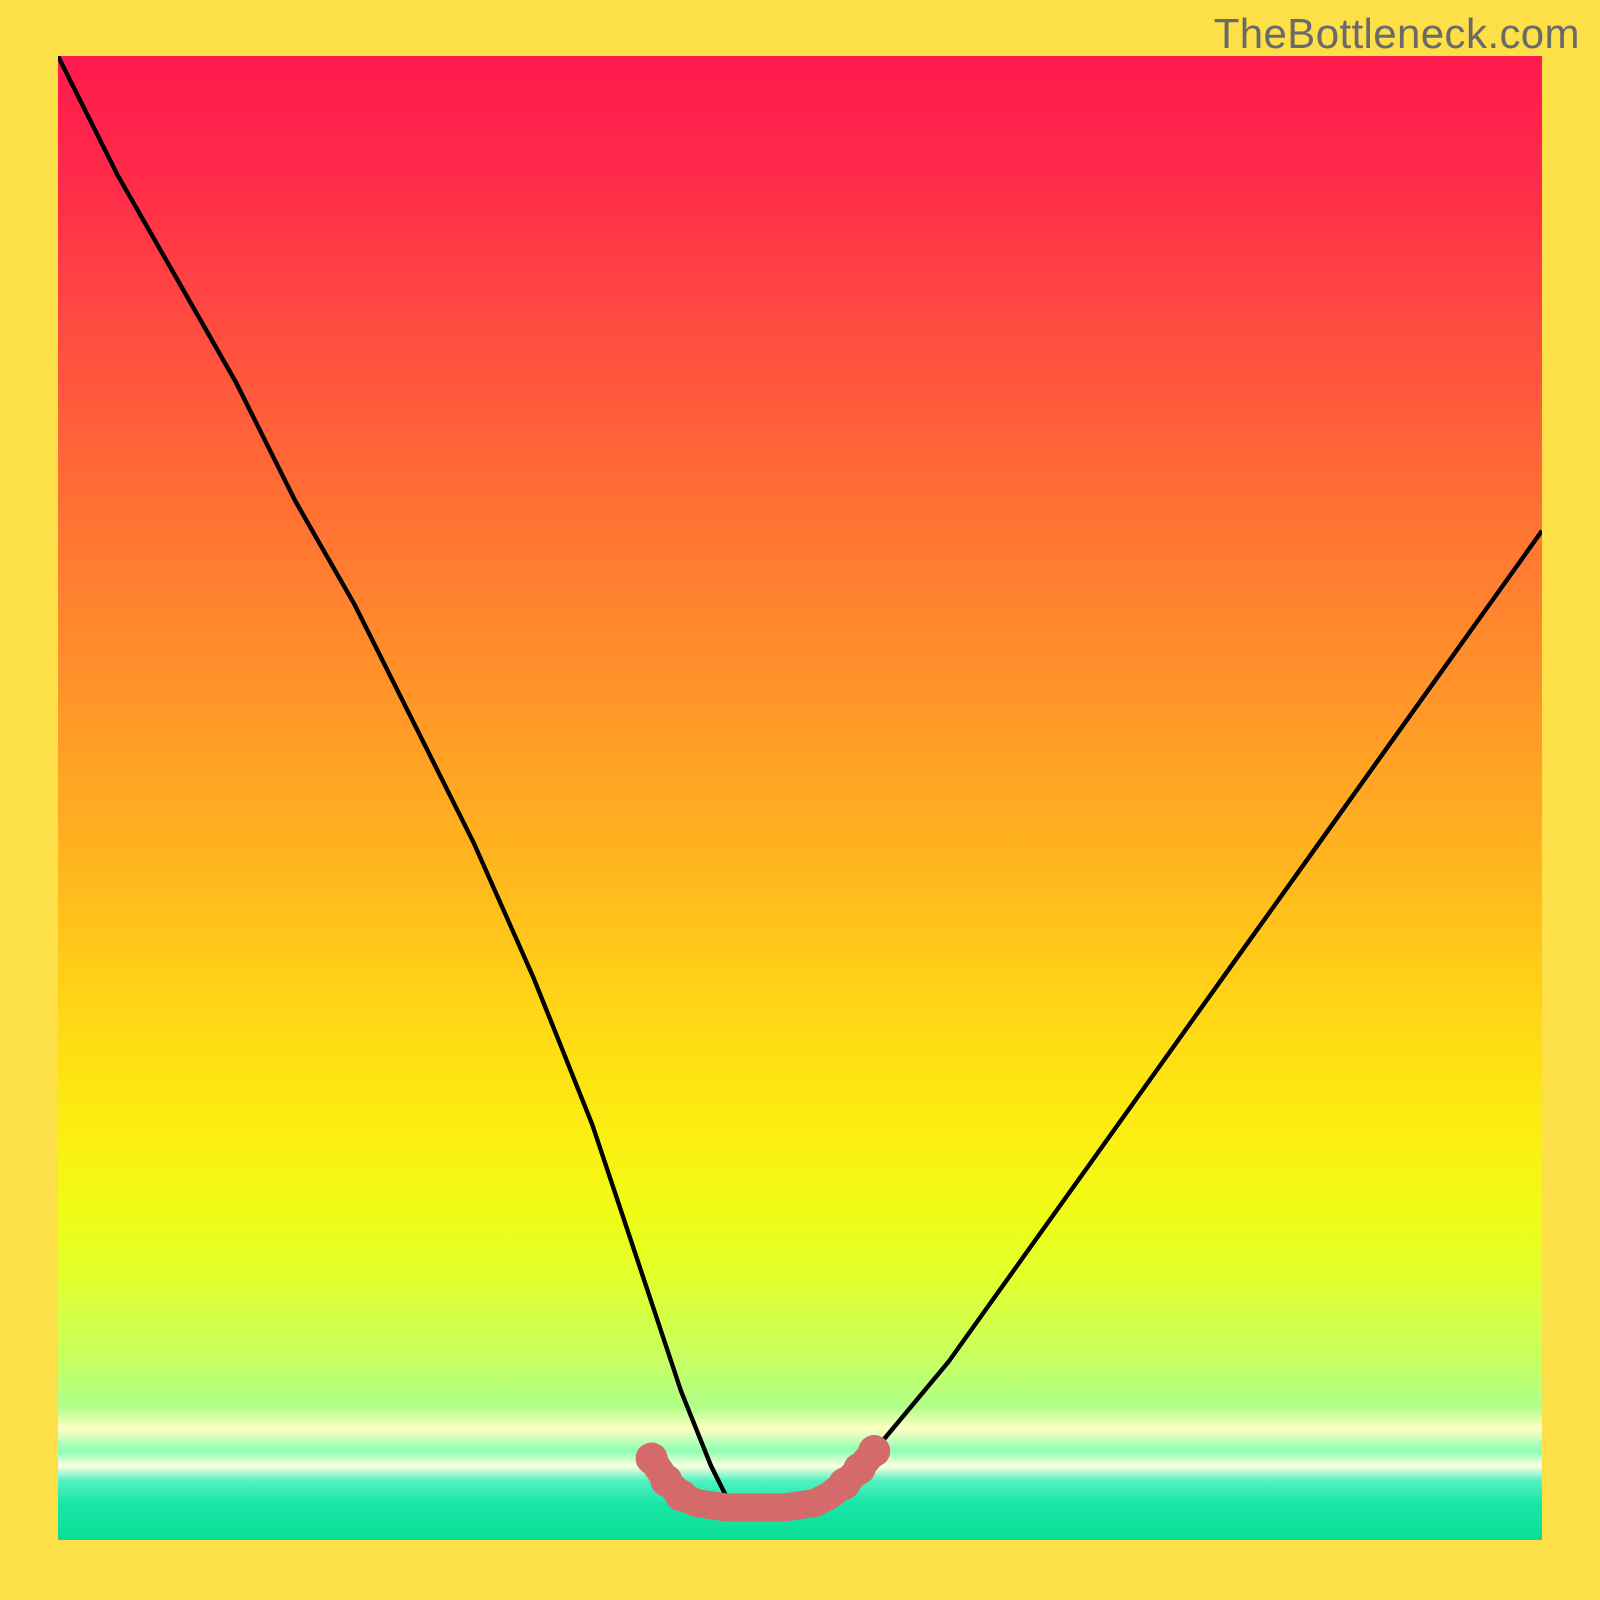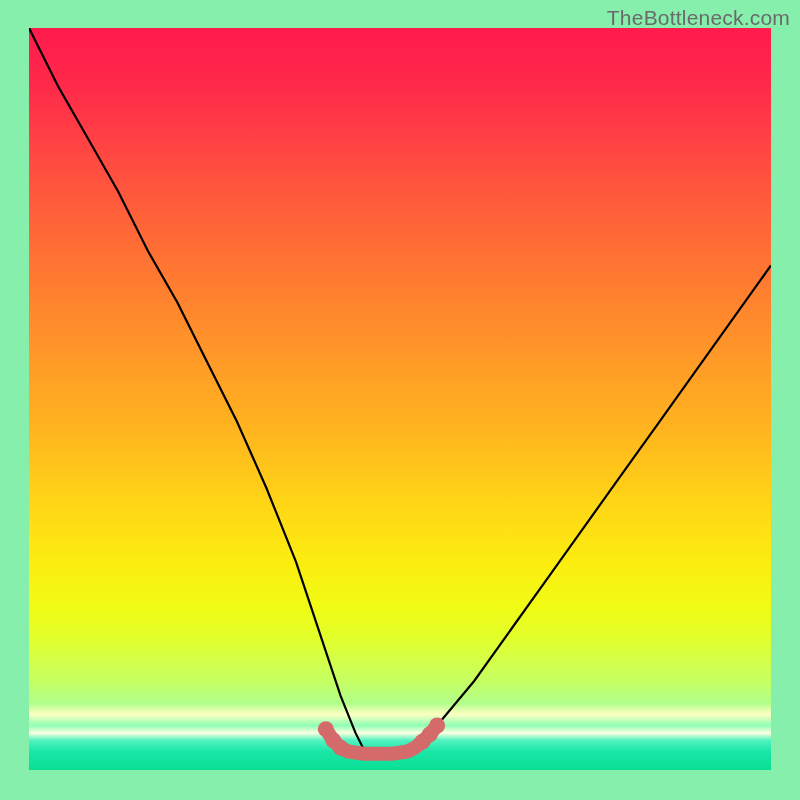--- a/index.html
+++ b/index.html
@@ -8,21 +8,21 @@
     width: 800px;
     height: 800px;
     background: #000;
     overflow: hidden;
     font-family: Arial, Helvetica, sans-serif;
   }
   .frame {
     position: absolute;
     left: 0; top: 0;
     width: 800px; height: 800px;
-    background: #86efac;
+    background: #fde047;
   }
   .plot {
     position: absolute;
     left: 29px;
     top: 28px;
     width: 742px;
     height: 742px;
     overflow: hidden;
   }
   .gradient {

